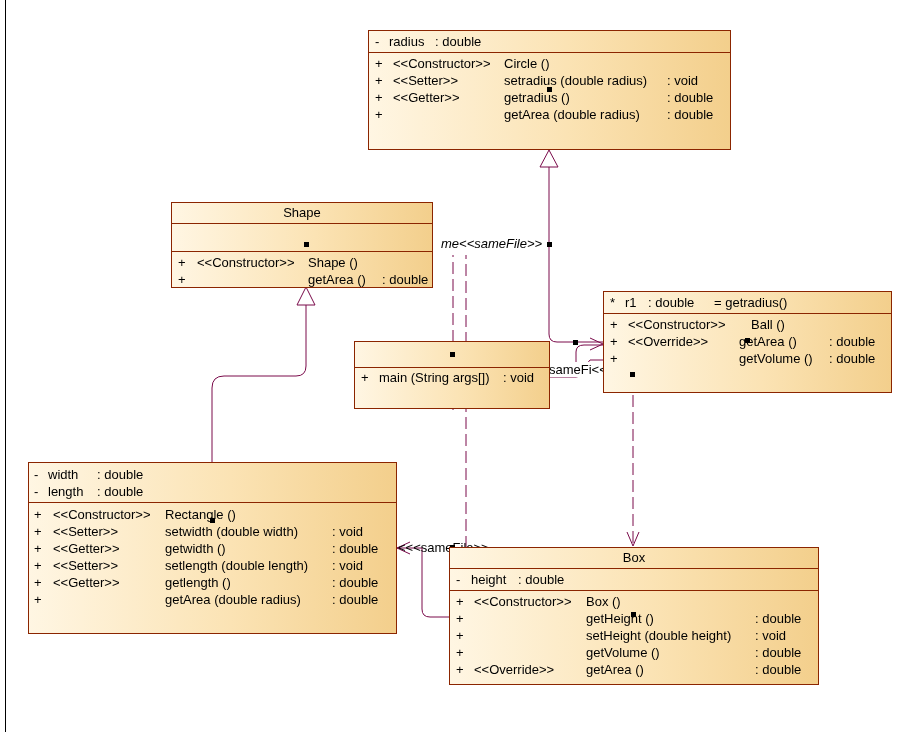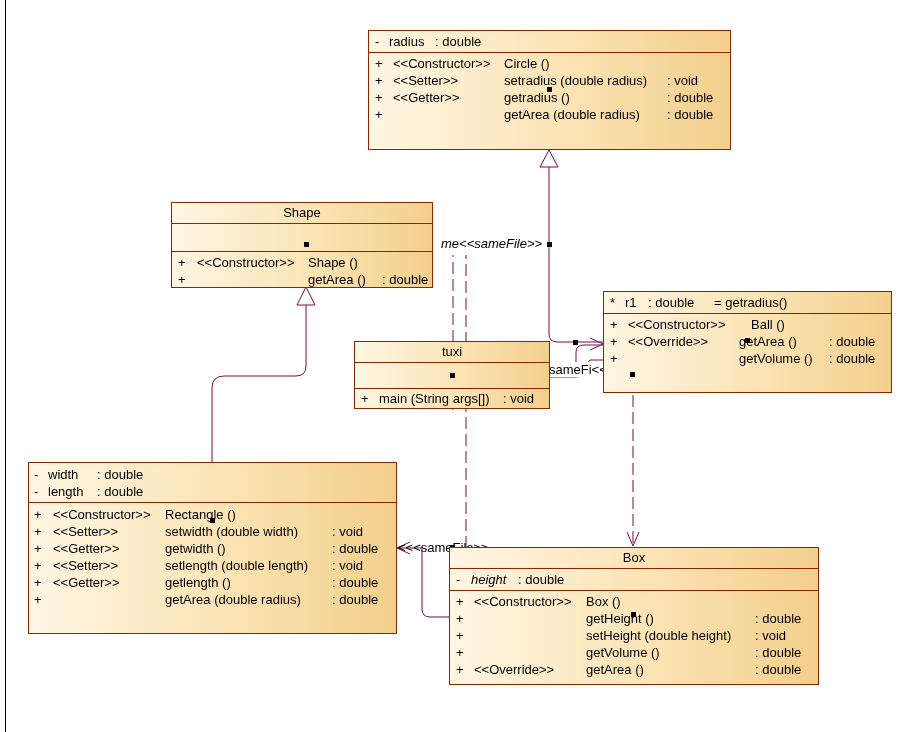--- a/index.html
+++ b/index.html
@@ -143,21 +143,20 @@
         <span style="left:24px;"></span>
         <span style="left:135px;">getVolume ()</span>
         <span style="left:225px;">: double</span>
       </div>
   </div>
   <div class="anchor" style="left:141px; top:46px;"></div>
   <div class="anchor" style="left:26px; top:80px;"></div>
 </div>
 
 <div class="cls" style="left:354px; top:341px; width:196px; height:68px;">
-  <div class="title">tuxi</div>
   <div class="attrs" style="height:25px;">
     <div class="anchor" style="left:95px; top:10px;"></div>
   </div>
   <div class="ops" style="padding-top:1px;">
     <div class="row">
         <span style="left:6px;">+</span>
         <span style="left:24px;">main (String args[])</span>
         <span style="left:148px;">: void</span>
       </div>
   </div>
@@ -215,21 +214,21 @@
       </div>
   </div>
   <div class="anchor" style="left:181px; top:55px;"></div>
 </div>
 
 <div class="cls" style="left:449px; top:547px; width:370px; height:138px;">
   <div class="title">Box</div>
   <div class="attrs" style="height:22px; padding-top:2px; box-sizing:border-box;">
     <div class="row">
         <span style="left:6px;">-</span>
-        <span style="left:21px;font-style:italic;">height</span>
+        <span style="left:21px;">height</span>
         <span style="left:68px;">: double</span>
       </div>
   </div>
   <div class="ops" style="padding-top:2px;">
     <div class="row">
         <span style="left:6px;">+</span>
         <span style="left:24px;">&lt;&lt;Constructor&gt;&gt;</span>
         <span style="left:136px;">Box ()</span>
         <span style="left:305px;"></span>
       </div>

